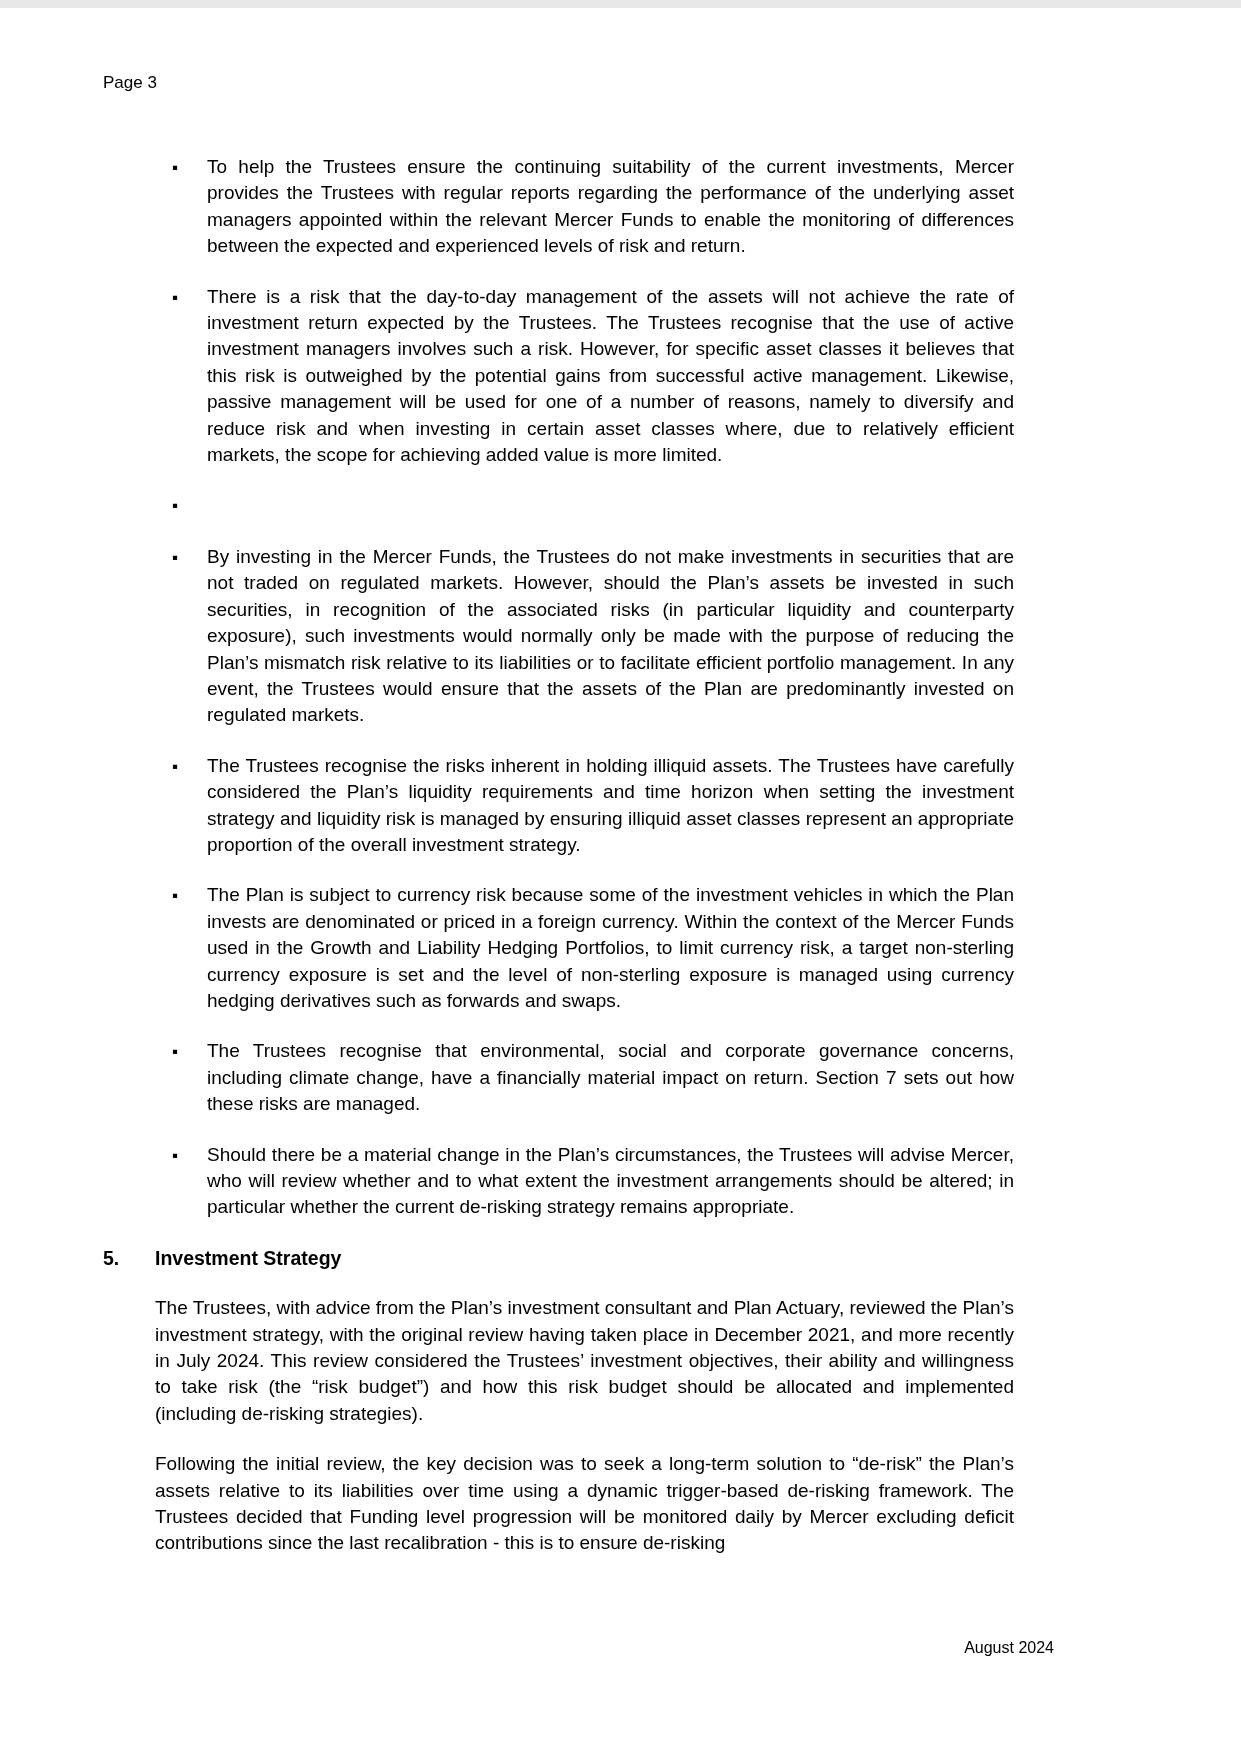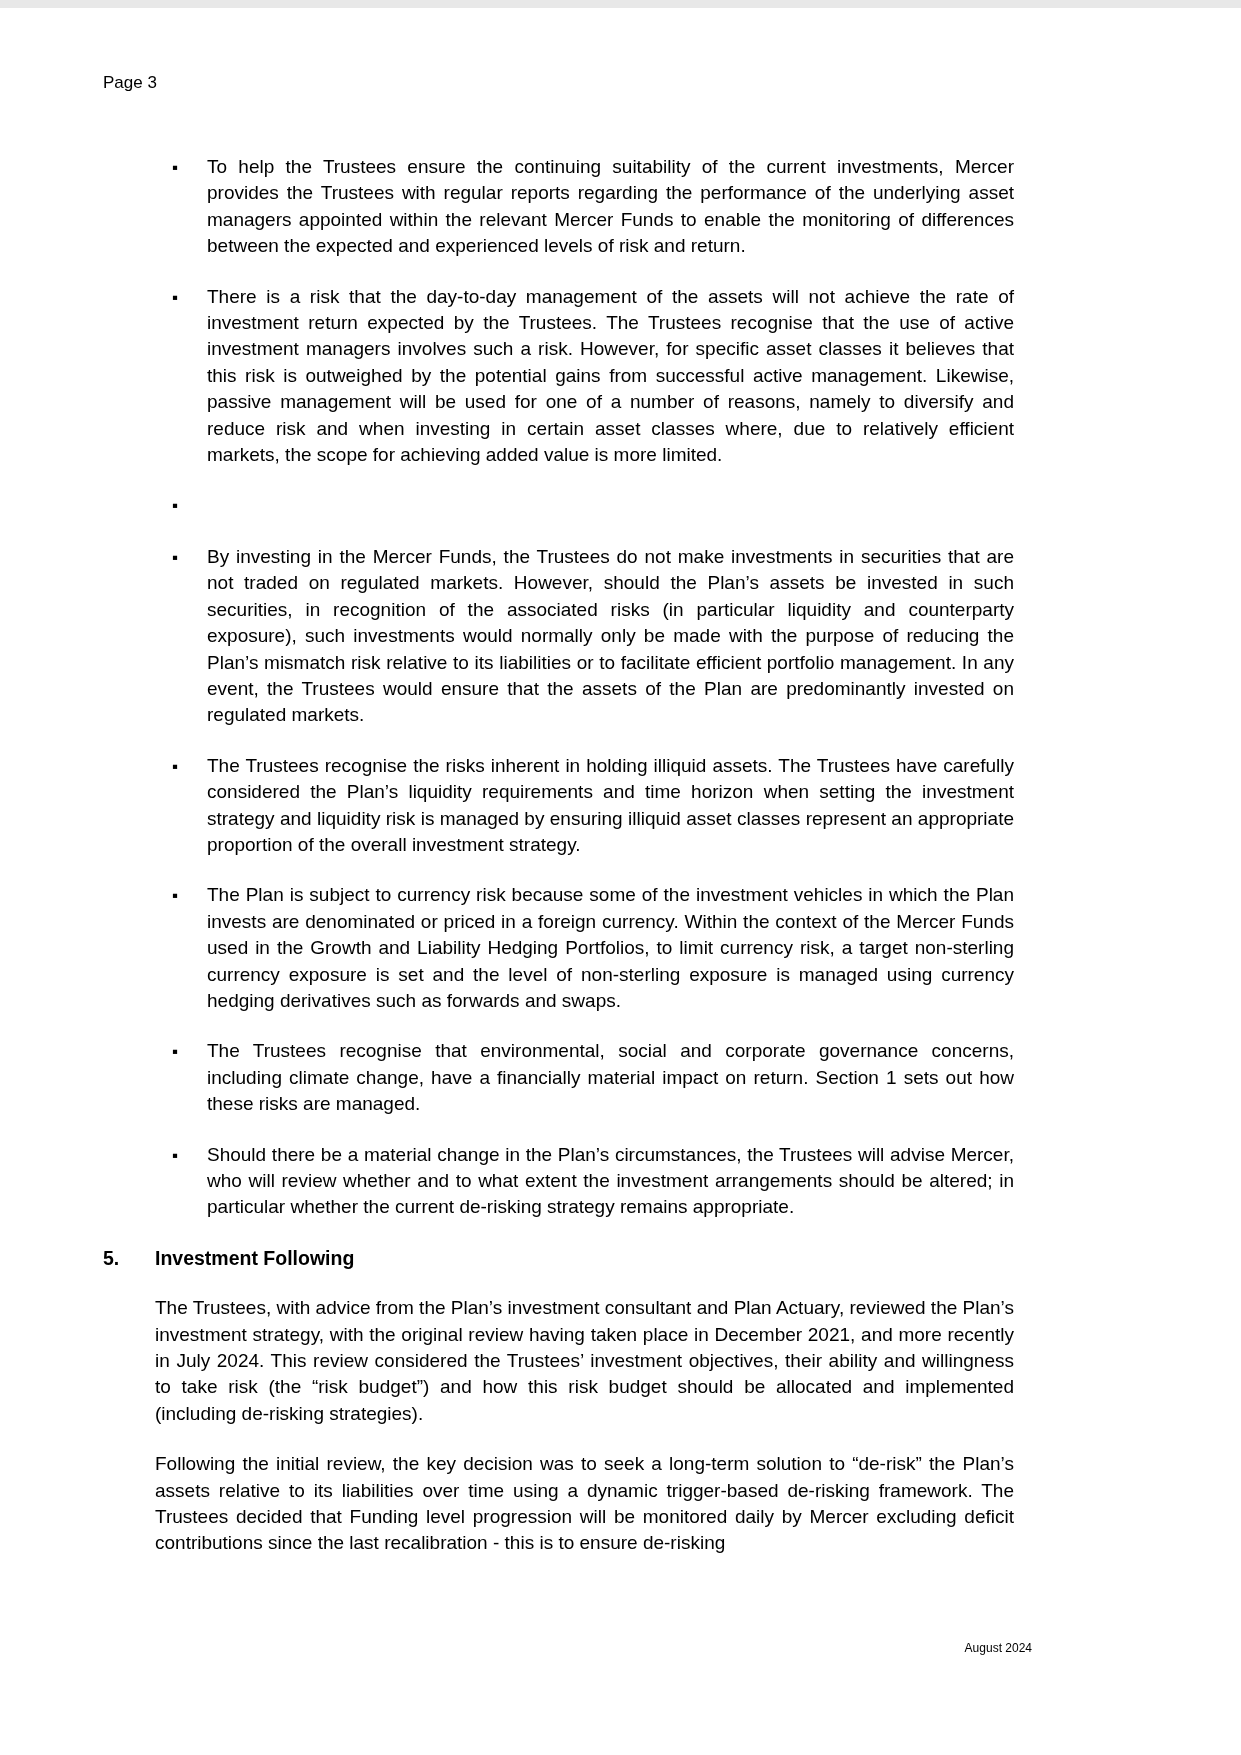--- a/index.html
+++ b/index.html
@@ -56,22 +56,22 @@
     flex: 0 0 52px;
   }
   .section-paragraph {
     margin: 0 0 24px 52px;
     width: 859px;
     text-align: justify;
   }
   .page-footer {
     position: absolute;
     top: 1628px;
-    right: 209px;
-    font-size: 12px;
+    right: 187px;
+    font-size: 16px;
     line-height: 24px;
   }
 </style>
 </head>
 <body>
 
 <div class="page">
 
   <div class="page-header">Page 3</div>
 
@@ -103,33 +103,33 @@
         <div class="bullet-text">The Trustees recognise the risks inherent in holding illiquid assets. The Trustees have carefully considered the Plan’s  liquidity requirements and time horizon when setting the investment strategy and liquidity risk is managed by ensuring illiquid asset classes represent an appropriate proportion of the overall investment strategy.</div>
       </div>
 
       <div class="bullet-item">
         <div class="bullet-marker"><span class="glyph">▪</span></div>
         <div class="bullet-text">The Plan is subject to currency risk because some of the investment vehicles in which the Plan invests are denominated or priced in a foreign currency. Within the context of the Mercer Funds used in the Growth and Liability Hedging Portfolios, to limit currency risk, a target non-sterling currency exposure is set and the level of non-sterling exposure is managed using currency hedging derivatives such as forwards and swaps.</div>
       </div>
 
       <div class="bullet-item">
         <div class="bullet-marker"><span class="glyph">▪</span></div>
-        <div class="bullet-text">The Trustees recognise that environmental, social and corporate governance concerns, including climate change, have a financially material impact on return.  Section 1 sets out how these risks are managed.</div>
+        <div class="bullet-text">The Trustees recognise that environmental, social and corporate governance concerns, including climate change, have a financially material impact on return.  Section 7 sets out how these risks are managed.</div>
       </div>
 
       <div class="bullet-item">
         <div class="bullet-marker"><span class="glyph">▪</span></div>
         <div class="bullet-text">Should there be a material change in the Plan’s  circumstances, the Trustees will advise Mercer, who will review whether and to what extent the investment arrangements should be altered; in particular whether the current de-risking strategy remains appropriate.</div>
       </div>
 
     </div>
 
     <div class="section-heading">
       <span class="section-number">5.</span>
-      <span class="section-title">Investment Following</span>
+      <span class="section-title">Investment Strategy</span>
     </div>
 
     <p class="section-paragraph">The Trustees, with advice from the Plan’s  investment consultant and Plan Actuary, reviewed the Plan’s  investment strategy, with the original review having taken place in December 2021, and more recently in July 2024. This review considered the Trustees’ investment objectives, their ability and willingness to take risk (the “risk budget”) and how this risk budget should be allocated and implemented (including de-risking strategies).</p>
 
     <p class="section-paragraph">Following the initial review, the key decision was to seek a long-term solution to “de-risk” the Plan’s  assets relative to its liabilities over time using a dynamic trigger-based de-risking framework. The Trustees decided that Funding level progression will be monitored daily by Mercer excluding deficit contributions since the last recalibration - this is to ensure de-risking</p>
 
   </div>
 
   <div class="page-footer">August 2024</div>
 

